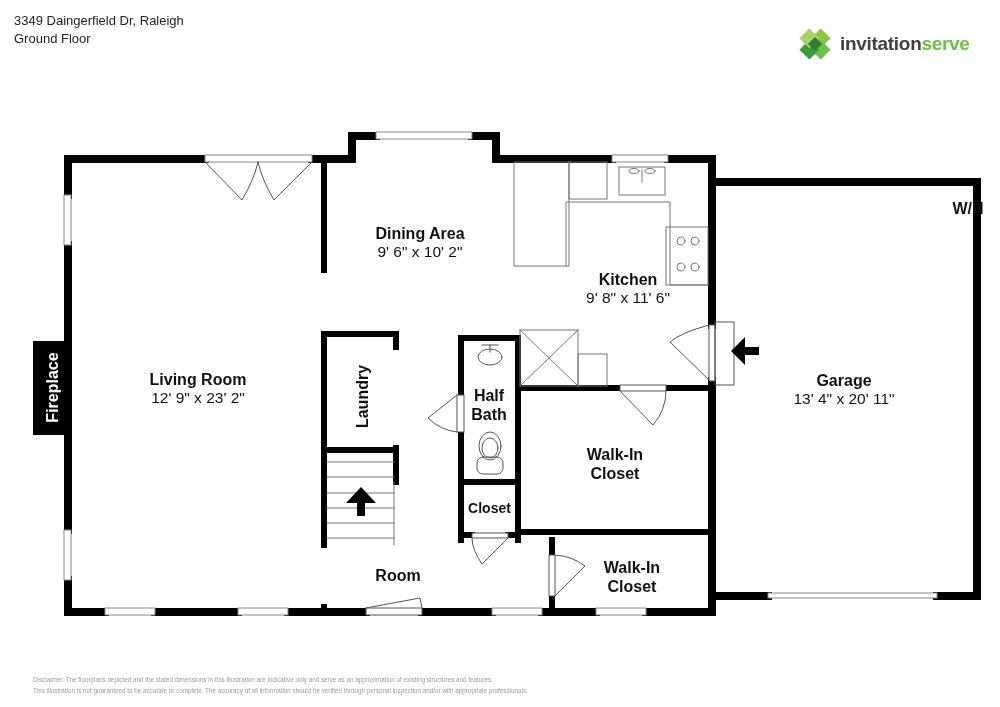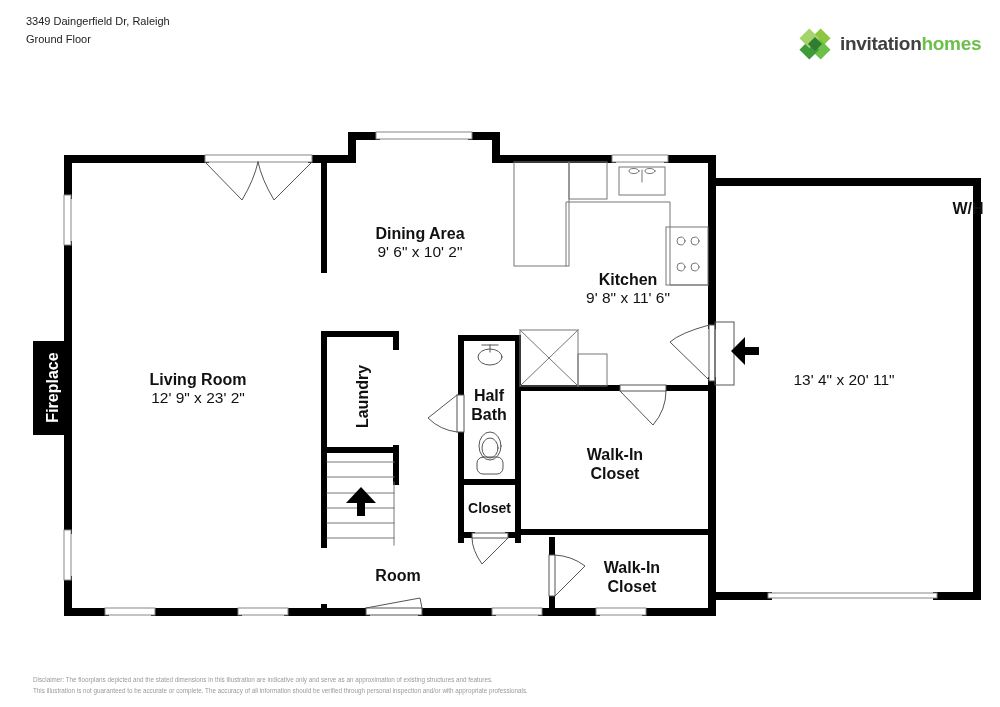--- a/index.html
+++ b/index.html
@@ -1,17 +1,17 @@
 <!DOCTYPE html>
 <html><head>
   <meta charset="utf-8">
   <style>
     html, body { margin: 0; padding: 0; background: #ffffff; }
     body { width: 1000px; height: 707px; position: relative; overflow: hidden; font-family: "Liberation Sans", sans-serif; }
-    .header { position: absolute; left: 26px; top: 12px; font-size: 11px; color: #222; line-height: 18px; }
+    .header { position: absolute; left: 14px; top: 12px; font-size: 13px; color: #222; line-height: 18px; }
     .logo { position: absolute; left: 798px; top: 27px; display: flex; align-items: center; }
     .logo-text { font-size: 19px; font-weight: 700; letter-spacing: -0.3px; margin-left: 8px; font-family: "Liberation Sans", sans-serif; }
     .logo-text .a { color: #404040; }
     .logo-text .b { color: #6cc04a; }
     .plan { position: absolute; left: 0; top: 0; }
     .rlabel { position: absolute; text-align: center; color: #111; font-family: "Liberation Sans", sans-serif; }
     .rname { font-weight: 700; font-size: 16px; line-height: 19px; }
     .rdim { font-size: 15.5px; line-height: 17px; }
     .small { font-weight: 700; font-size: 14px; line-height: 17px; }
     .disclaimer { position: absolute; left: 33px; top: 674px; font-size: 6.3px; color: #9a9a9a; line-height: 11px; }
@@ -29,21 +29,21 @@
   <svg width="34" height="34" viewBox="0 0 34 34">
     <g transform="rotate(45 17 17)">
       <rect x="10" y="2" width="14" height="14" fill="#8dc63f"></rect>
       <rect x="18" y="10" width="14" height="14" fill="#6cc04a"></rect>
       <rect x="10" y="18" width="14" height="14" fill="#3f9a3a"></rect>
       <rect x="2" y="10" width="14" height="14" fill="#a6d36a"></rect>
       <rect x="12" y="12" width="10" height="10" fill="#2f7d33"></rect>
     </g>
   </svg>
   <div class="logo-text">
-    <span class="a">invitation</span><span class="b">homes</span>
+    <span class="a">invitation</span><span class="b">serve</span>
   </div>
 </div>
 
 <svg class="plan" width="1000" height="707" viewBox="0 0 1000 707">
   <g fill="none" stroke="#000" stroke-linecap="square">
 
     <g stroke-width="8">
 
       <line x1="68" y1="159" x2="205" y2="159"></line>
       <line x1="312" y1="159" x2="352" y2="159"></line>
@@ -190,20 +190,21 @@
 </div>
 <div class="rlabel" style="left:340px; top:224px; width:160px;">
   <div class="rname">Dining Area</div>
   <div class="rdim">9' 6" x 10' 2"</div>
 </div>
 <div class="rlabel" style="left:548px; top:270px; width:160px;">
   <div class="rname">Kitchen</div>
   <div class="rdim">9' 8" x 11' 6"</div>
 </div>
 <div class="rlabel" style="left:764px; top:371px; width:160px;">
+  <div class="rname">Garage</div>
   <div class="rdim">13' 4" x 20' 11"</div>
 </div>
 <div class="rlabel" style="left:928px; top:199px; width:80px;">
   <div class="rname">W/H</div>
 </div>
 <div class="rlabel vert" style="left:322px; top:387px; width:80px;">
   <div class="rname">Laundry</div>
 </div>
 <div class="rlabel vert" style="left:12px; top:378px; width:80px; color:#fff;">
   <div class="rname" style="color:#fff;">Fireplace</div>

